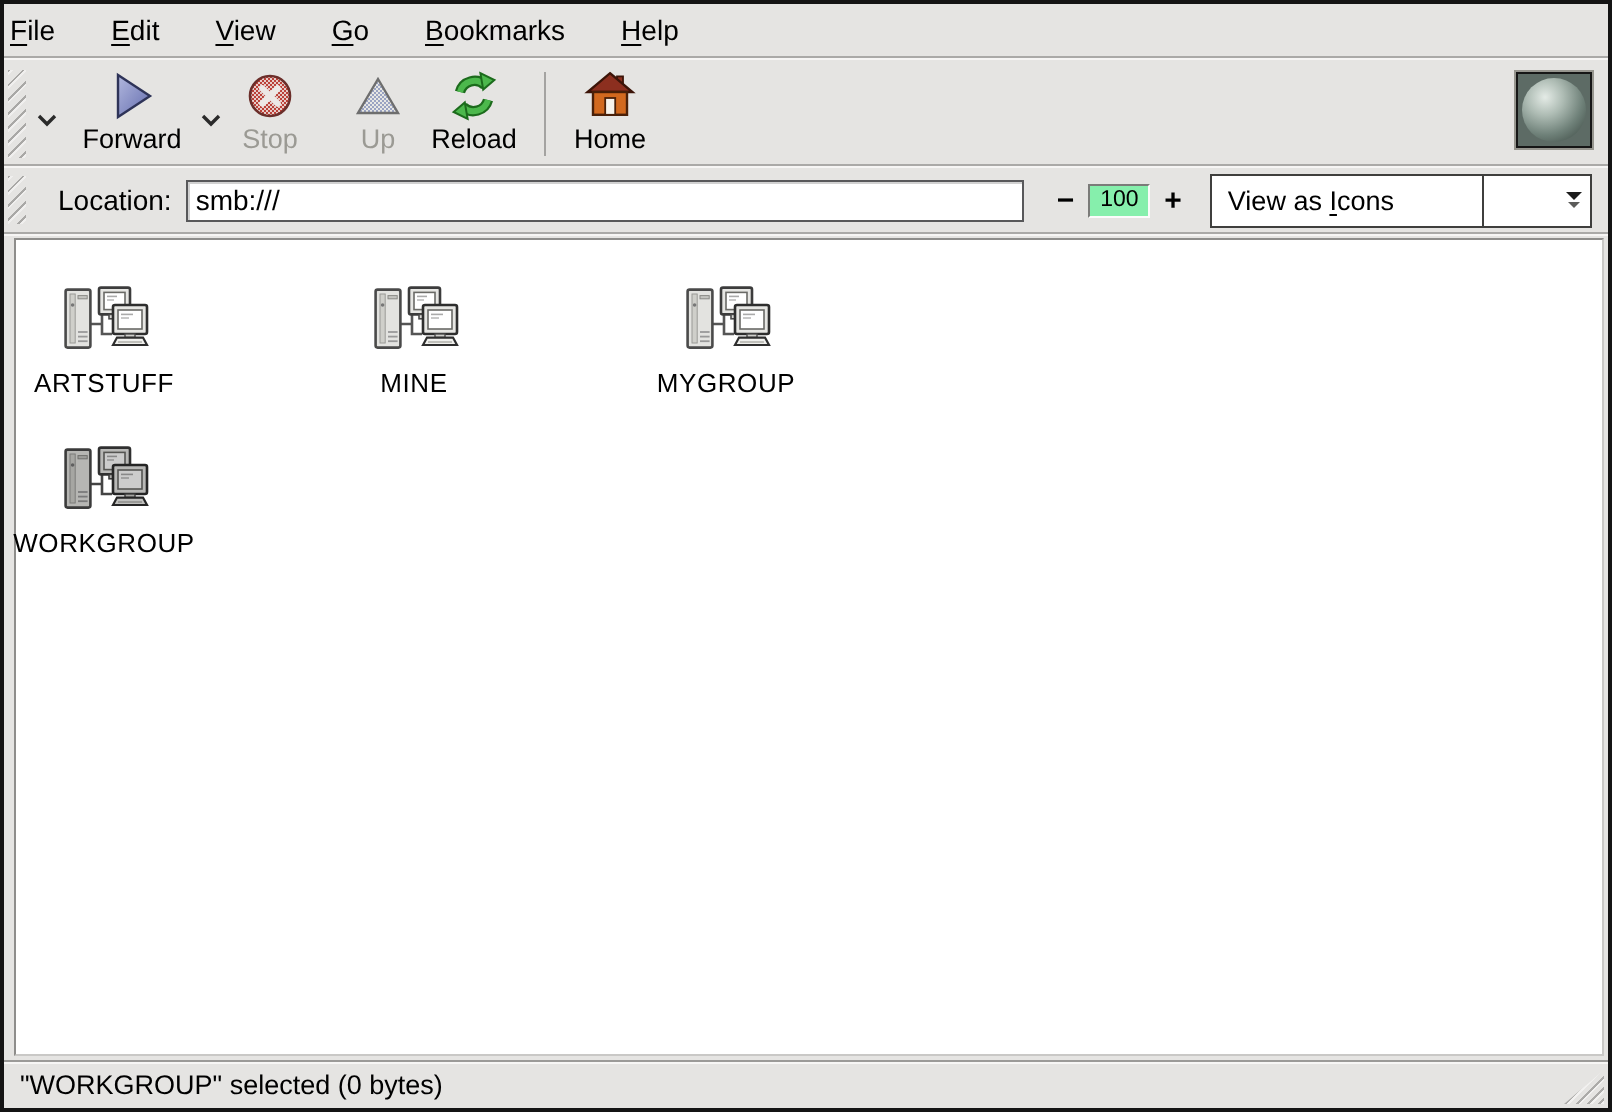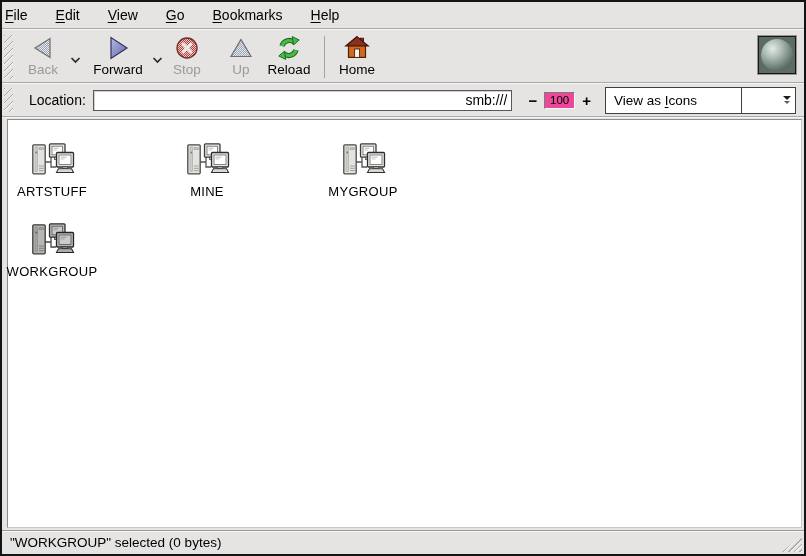--- a/index.html
+++ b/index.html
@@ -30,24 +30,24 @@
   .tb-spacer{flex:1;}
   .throbber{width:38px;height:38px;margin:4px 8px 0 0;border:1px solid #161616;
     box-shadow:0 0 0 1px #97968f;background:#5d6b65;}
   .throbber::before{content:"";display:block;width:32px;height:32px;margin:2px;border-radius:50%;
     background:radial-gradient(circle at 36% 30%,#e4ebe6 0%,#aebcb4 30%,#6f8179 62%,#414e48 92%);}
   
   .locbar{height:32px;display:flex;align-items:center;flex:0 0 auto;}
   .loc-label{font-size:14px;margin:0 7px 0 14px;white-space:nowrap;text-align:right;}
   .loc-input{flex:1;height:21px;max-width:506px;border:1px solid #58585a;background:#fff;
     font-family:"Liberation Sans","DejaVu Sans",sans-serif;font-size:14px;padding:0 4px;
-    box-shadow:inset 1px 1px 0 rgba(0,0,0,0.18);outline:none;text-align:right;}
+    box-shadow:inset 1px 1px 0 rgba(0,0,0,0.18);outline:none;}
   .zoom-out,.zoom-in{font-size:15px;font-weight:bold;padding:0 2px;cursor:default;}
   .zoom-out{margin-left:14px;}
-  .zoom-box{width:31px;height:17px;margin:0 5px;background:#ec4899;
+  .zoom-box{width:31px;height:17px;margin:0 5px;background:#86efac;
     border-top:1px solid #7b7b79;border-left:1px solid #7b7b79;
     border-bottom:1px solid #fbfbfa;border-right:1px solid #fbfbfa;
     font-size:11.5px;display:flex;align-items:center;justify-content:center;}
   .viewas{height:27px;margin:0 8px 0 12px;background:#fff;border:1px solid #3f3f3d;
     display:flex;align-items:center;cursor:default;gap:36px;}
   .va-text{font-size:13.5px;padding:0 8px;white-space:nowrap;}
   .va-div{width:1px;align-self:stretch;background:#3f3f3d;}
   .va-arrows{width:17px;display:flex;flex-direction:column;align-items:center;justify-content:center;gap:1px;}
   .tri-dn-b{width:0;height:0;border-left:4px solid transparent;border-right:4px solid transparent;border-top:4px solid #1c1c1c;}
   .tri-dn-s{width:0;height:0;border-left:3px solid transparent;border-right:3px solid transparent;border-top:3px solid #5c5c5a;}
@@ -122,28 +122,20 @@
     <span class="menu-item"><span></span><span class="mn-key">V</span><span>iew</span></span>
     <span class="menu-item"><span></span><span class="mn-key">G</span><span>o</span></span>
     <span class="menu-item"><span></span><span class="mn-key">B</span><span>ookmarks</span></span>
     <span class="menu-item"><span></span><span class="mn-key">H</span><span>elp</span></span>
   </div>
   <div class="sep"></div>
 
   <div class="toolbar">
     <div class="grip"></div>
 
-    <div class="tool-btn disabled" style="width:48px;margin-left:4px;">
-      <span class="tool-icon">
-        <svg width="26" height="26" viewBox="0 0 26 26">
-            <polygon points="20,3.5 20,22.5 5,13" fill="url(#chkB)" stroke="#6e6e6e" stroke-width="1.2"></polygon>
-          </svg>
-      </span>
-      <span class="tool-label">Back</span>
-    </div>
     <span class="drop-chev">
       <svg width="11" height="8" viewBox="0 0 11 8">
           <polyline points="1.5,2 5.5,6 9.5,2" fill="none" stroke="#2a2a2a" stroke-width="1.7"></polyline>
         </svg>
     </span>
 
     <div class="tool-btn" style="width:62px;margin-left:4px;">
       <span class="tool-icon">
         <svg width="26" height="26" viewBox="0 0 26 26">
             <polygon points="6,2.5 6,23.5 22,13" fill="url(#gradF)" stroke="#2e3358" stroke-width="1.2"></polygon>

